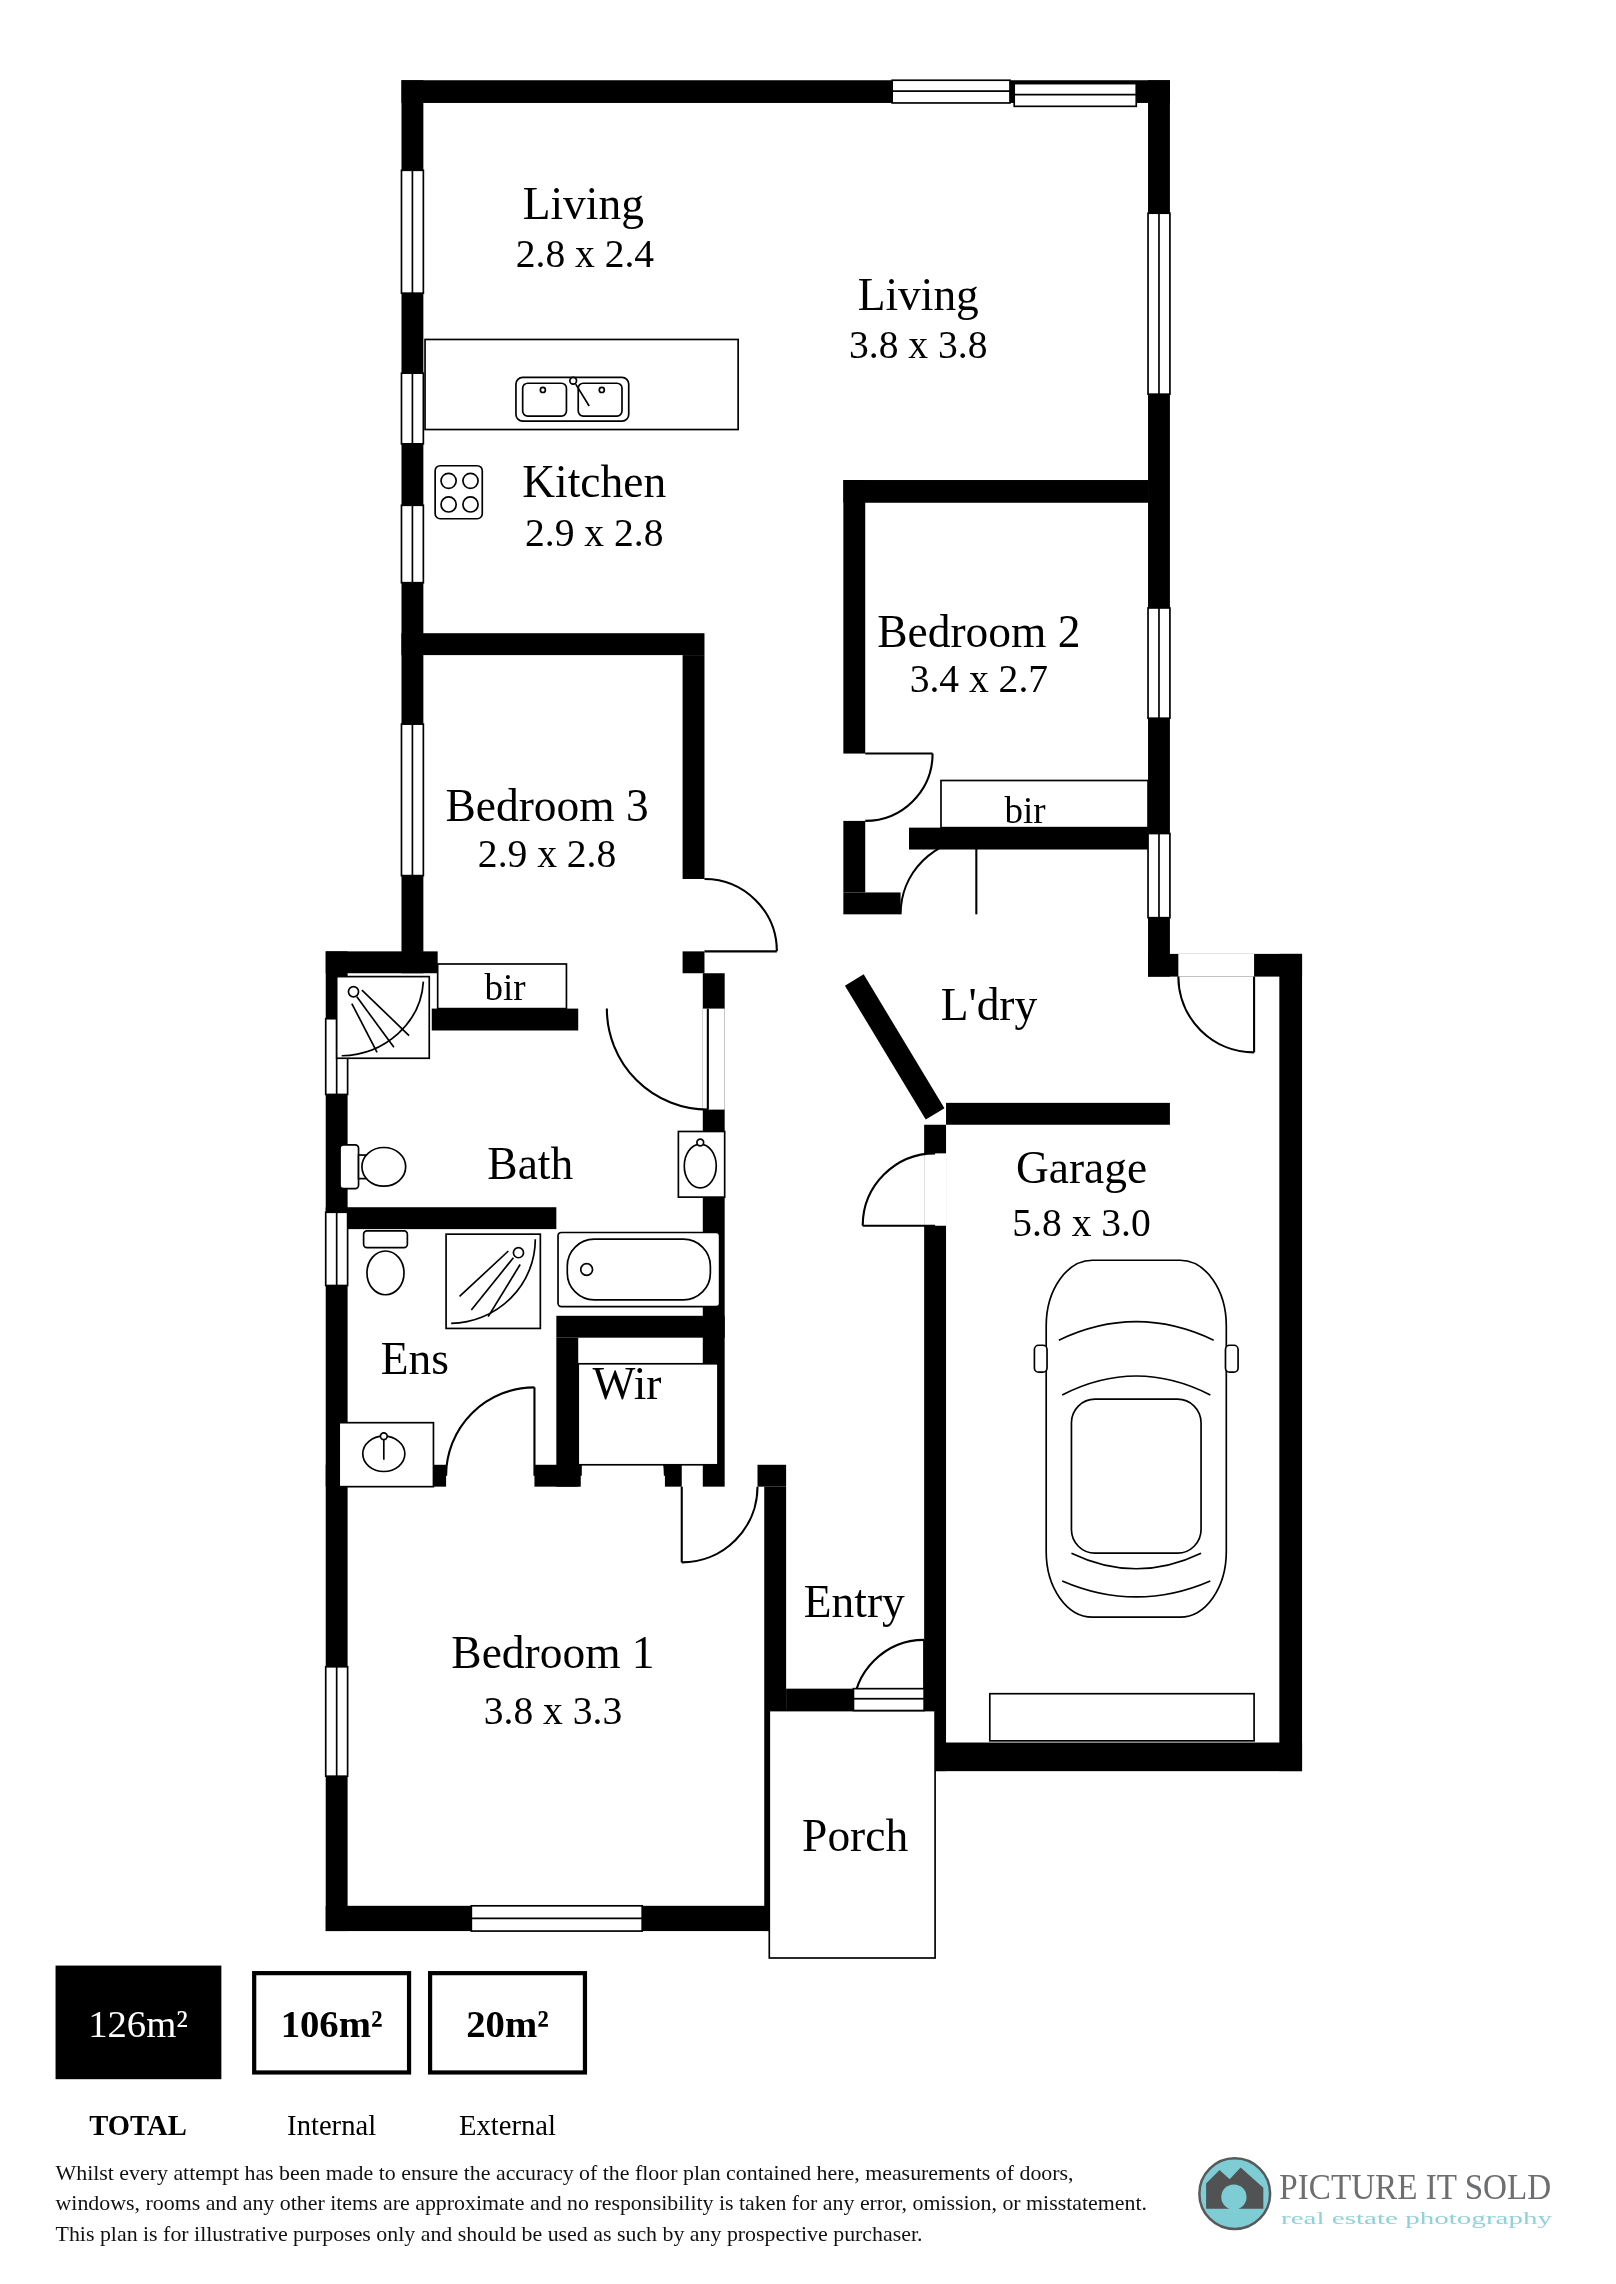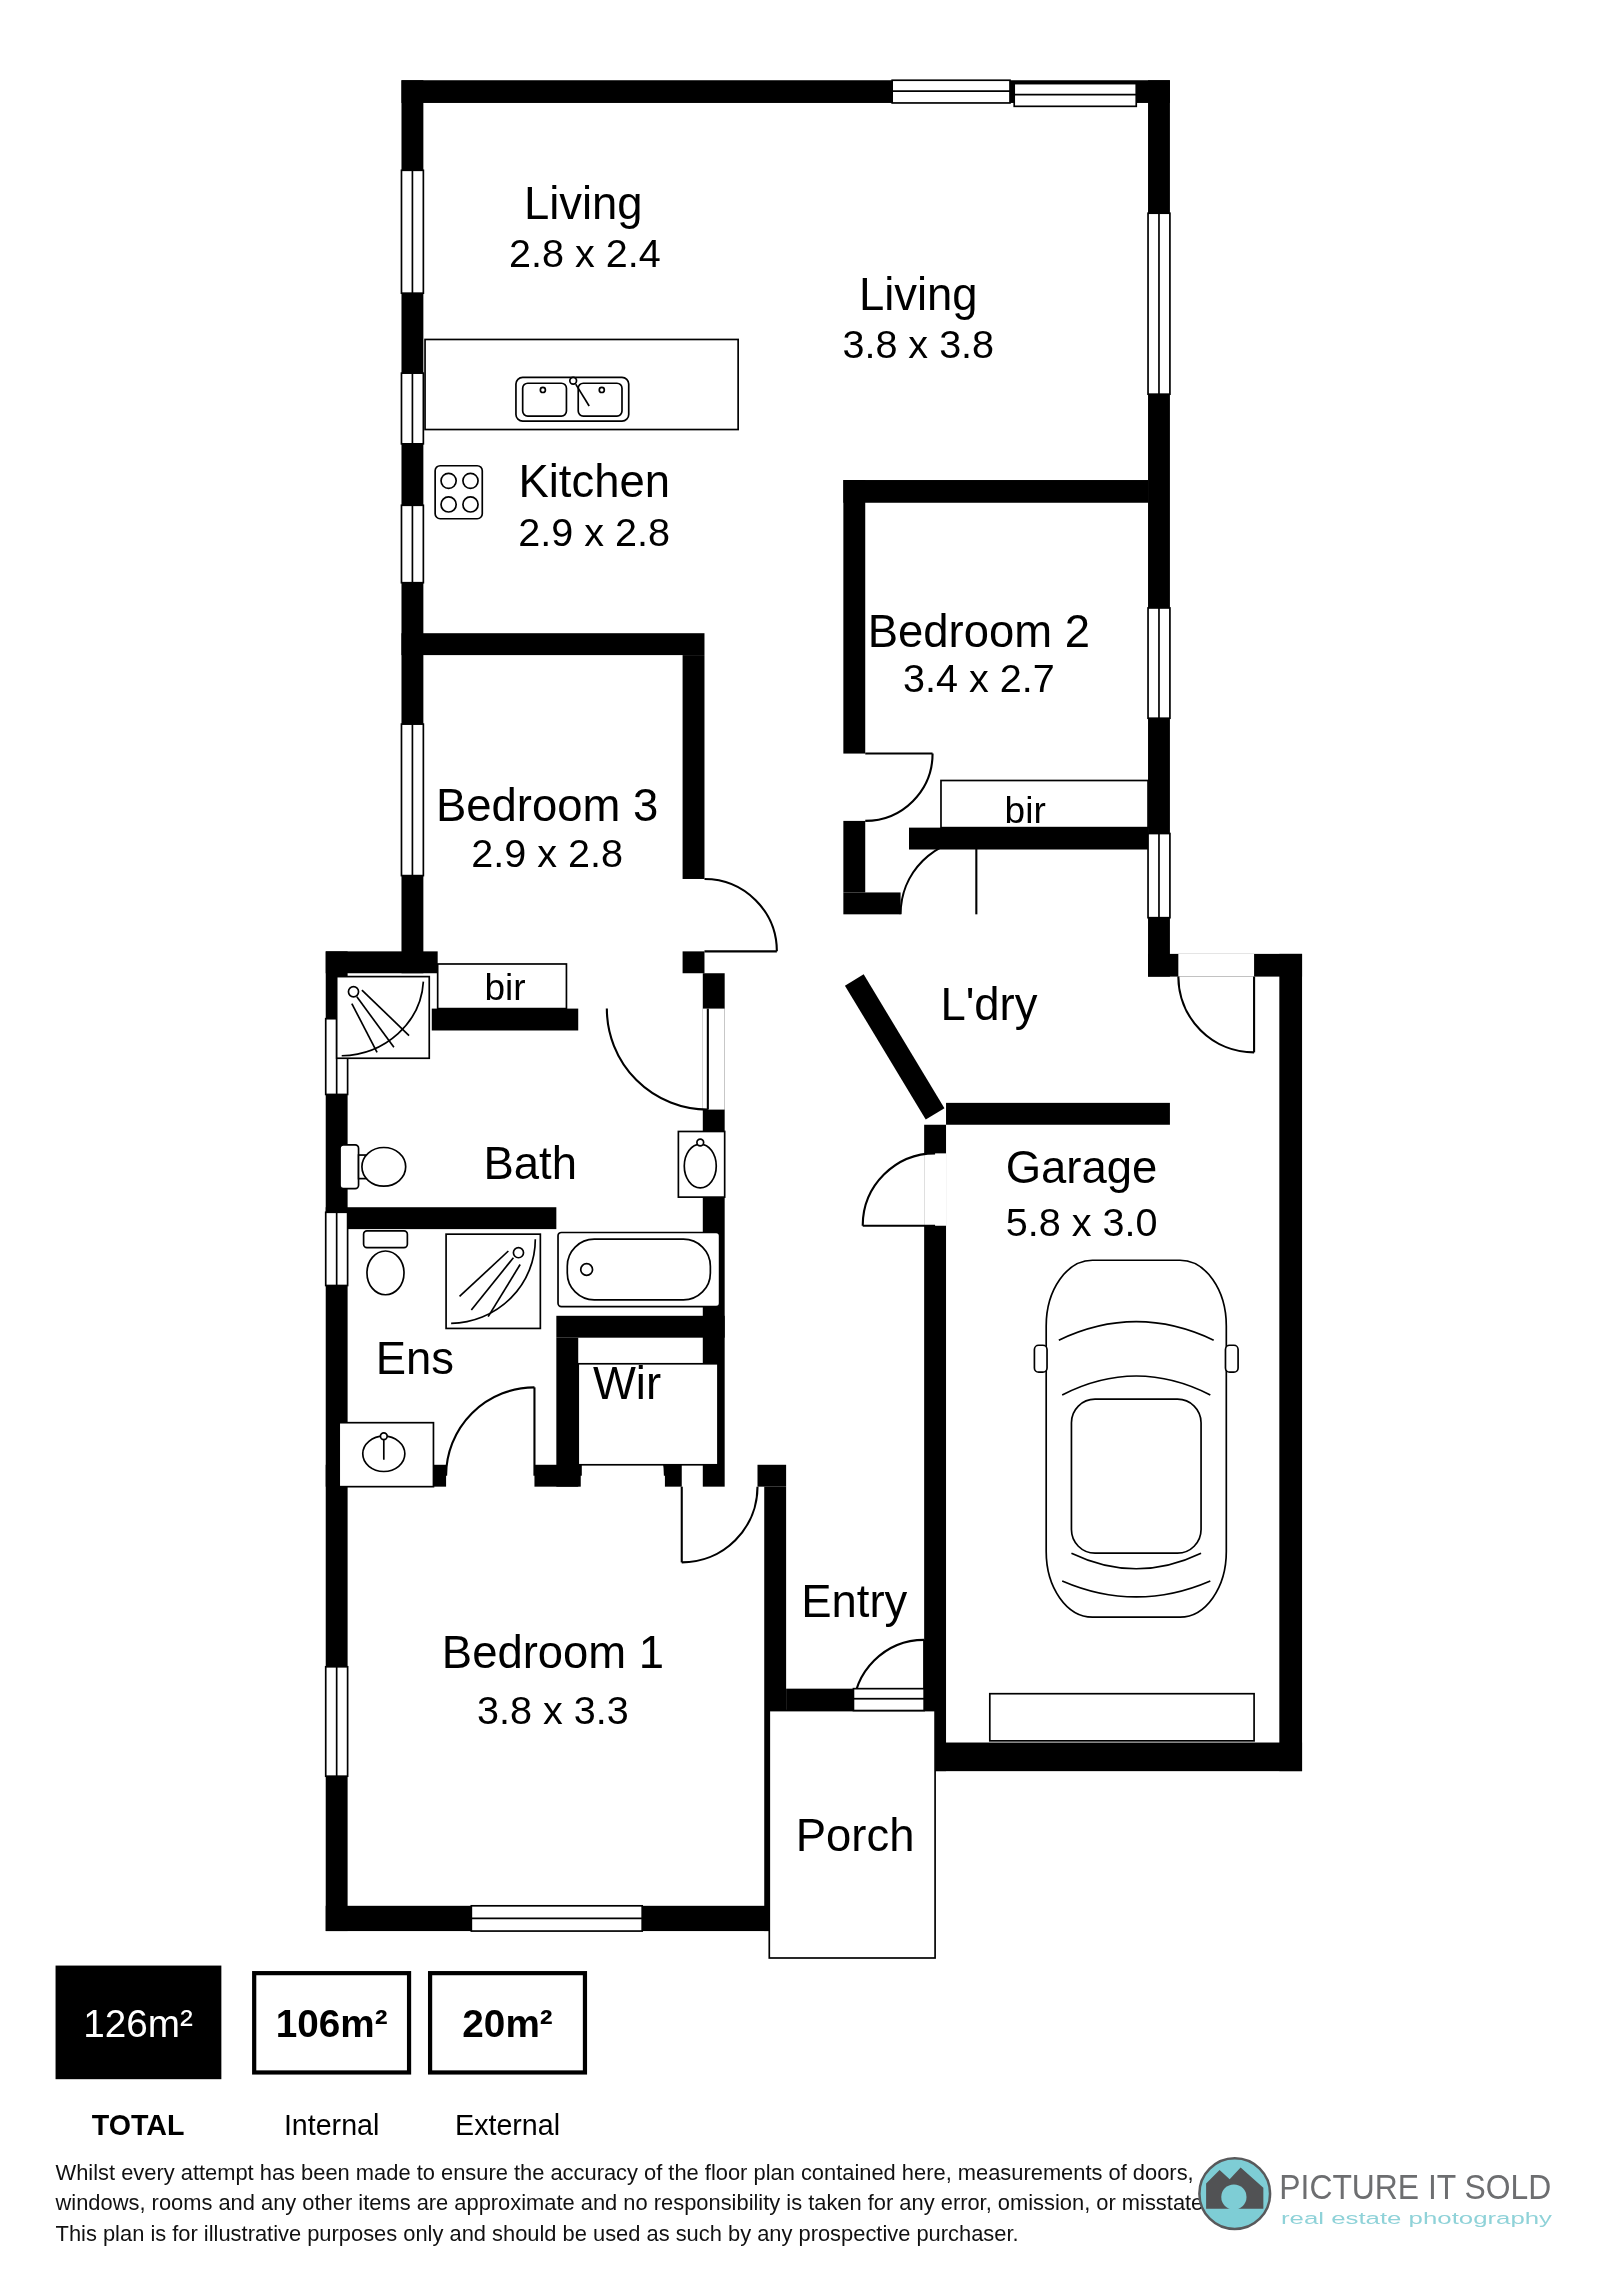--- a/index.html
+++ b/index.html
@@ -1,17 +1,17 @@
 <!DOCTYPE html>
 <html style="font-size:13.5px"><head>
 <meta charset="utf-8">
 <style>
   html,body{margin:0;padding:0;background:#ffffff;}
   .page{position:relative;width:1616px;height:2284px;background:#fff;overflow:hidden;
-        font-family:Liberation Sans, sans-serif;}
+        font-family:Liberation Serif, serif;}
   svg{position:absolute;left:0;top:0;}
   .w{fill:#000;}
   .t{fill:#fff;stroke:#000;stroke-width:2;}
   .tn{fill:none;stroke:#000;stroke-width:2;}
   .arc{fill:none;stroke:#000;stroke-width:2.5;}
   .leaf{stroke:#000;stroke-width:2.5;}
   .winr{fill:#fff;stroke:#000;stroke-width:2;}
   .winl{stroke:#000;stroke-width:2;}
   .room-label{font-size:54px;fill:#000;text-anchor:middle;}
   .room-dims{font-size:47px;fill:#000;text-anchor:middle;}

